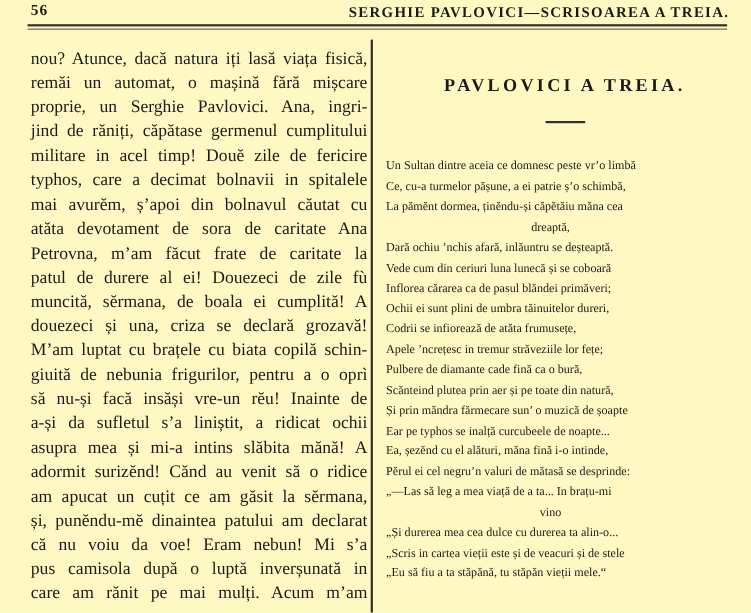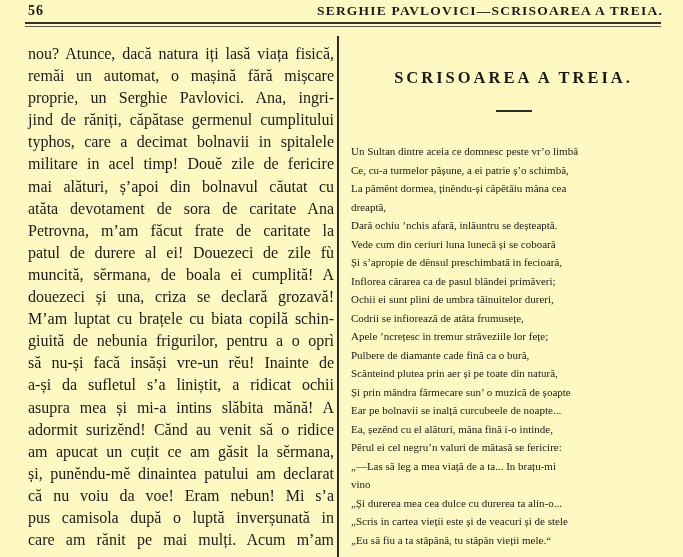--- a/index.html
+++ b/index.html
@@ -82,82 +82,81 @@
     height: 2px;
     background: #302d28;
     margin: 22px auto 0 auto;
   }
   .verse {
     margin-top: 30px;
     font-size: 11px;
     line-height: 18.5px;
   }
   .verse .verse-line { white-space: nowrap; }
-  .verse .verse-line.align-right { text-align: left; padding-right: 26px; }
+  .verse .verse-line.align-right { text-align: center; padding-right: 26px; }
 </style>
 </head>
 <body>
 
 <div class="page">
 
   <span class="pagenum">56</span>
 
   <span class="running-title">SERGHIE PAVLOVICI—SCRISOAREA A TREIA.</span>
 
   <div class="header-rule"></div>
 
   <div class="column-divider"></div>
 
   <div class="left-col">
       <div class="prose-line">nou? Atunce, dacă natura iți lasă viața fisică,</div>
       <div class="prose-line">remăi un automat, o mașină fără mișcare</div>
       <div class="prose-line">proprie, un Serghie Pavlovici.  Ana, ingri-</div>
       <div class="prose-line">jind de răniți, căpătase germenul cumplitului</div>
+      <div class="prose-line">militare in acel timp! Douĕ zile de fericire</div>
       <div class="prose-line">typhos, care a decimat bolnavii in spitalele</div>
-      <div class="prose-line">militare in acel timp! Douĕ zile de fericire</div>
-      <div class="prose-line">mai alături, ș’apoi din bolnavul căutat cu</div>
+      <div class="prose-line">mai avurĕm, ș’apoi din bolnavul căutat cu</div>
       <div class="prose-line">atăta devotament de sora de caritate Ana</div>
       <div class="prose-line">Petrovna, m’am făcut frate de caritate la</div>
       <div class="prose-line">patul de durere al ei! Douezeci de zile fù</div>
       <div class="prose-line">muncită, sĕrmana, de boala ei cumplită! A</div>
       <div class="prose-line">douezeci și una, criza se declară grozavă!</div>
       <div class="prose-line">M’am luptat cu brațele cu biata copilă schin-</div>
       <div class="prose-line">giuită de nebunia frigurilor, pentru a o oprì</div>
       <div class="prose-line">să nu-și facă insăși vre-un rĕu! Inainte de</div>
       <div class="prose-line">a-și da sufletul s’a liniștit, a ridicat ochii</div>
       <div class="prose-line">asupra mea și mi-a intins slăbita mănă! A</div>
       <div class="prose-line">adormit surizĕnd! Cănd au venit să o ridice</div>
       <div class="prose-line">am apucat un cuțit ce am găsit la sĕrmana,</div>
       <div class="prose-line">și, punĕndu-mĕ dinaintea patului am declarat</div>
       <div class="prose-line">că nu voiu da voe!  Eram nebun!  Mi s’a</div>
       <div class="prose-line">pus camisola după o luptă inverșunată in</div>
       <div class="prose-line">care am rănit pe mai mulți.  Acum m’am</div>
     </div>
 
   <div class="right-col">
-    <h2 class="section-title">SCRISOAREA A TREIA.</h2>
+    <h2 class="section-title">PAVLOVICI A TREIA.</h2>
     <div class="title-rule"></div>
     <div class="verse">
         <div class="verse-line">Un Sultan dintre aceia ce domnesc peste vr’o limbă</div>
         <div class="verse-line">Ce, cu-a turmelor pășune, a ei patrie ș’o schimbă,</div>
         <div class="verse-line">La pămĕnt dormea, ținĕndu-și căpĕtăiu măna cea</div>
         <div class="verse-line align-right">dreaptă,</div>
         <div class="verse-line">Dară ochiu ’nchis afară, inlăuntru se deșteaptă.</div>
         <div class="verse-line">Vede cum din ceriuri luna lunecă și se coboară</div>
-        <div class="verse-line">Și s’apropie de dĕnsul preschimbată in fecioară,</div>
         <div class="verse-line">Inflorea cărarea ca de pasul blăndei primăveri;</div>
         <div class="verse-line">Ochii ei sunt plini de umbra tăinuitelor dureri,</div>
         <div class="verse-line">Codrii se infiorează de atăta frumusețe,</div>
         <div class="verse-line">Apele ’ncrețesc in tremur străveziile lor fețe;</div>
         <div class="verse-line">Pulbere de diamante cade fină ca o bură,</div>
         <div class="verse-line">Scănteind plutea prin aer și pe toate din natură,</div>
         <div class="verse-line">Și prin măndra fărmecare sun’ o muzică de șoapte</div>
-        <div class="verse-line">Ear pe bolnavii se inalță curcubeele de noapte...</div>
+        <div class="verse-line">Ear pe typhos se inalță curcubeele de noapte...</div>
         <div class="verse-line">Ea, șezĕnd cu el alături, măna fină i-o intinde,</div>
-        <div class="verse-line">Pĕrul ei cel negru’n valuri de mătasă se fericire:</div>
+        <div class="verse-line">Pĕrul ei cel negru’n valuri de mătasă se desprinde:</div>
         <div class="verse-line">„—Las să leg a mea viață de a ta... In brațu-mi</div>
         <div class="verse-line align-right">vino</div>
         <div class="verse-line">„Și durerea mea cea dulce cu durerea ta alin-o...</div>
         <div class="verse-line">„Scris in cartea vieții este și de veacuri și de stele</div>
         <div class="verse-line">„Eu să fiu a ta stăpănă, tu stăpăn vieții mele.“</div>
       </div>
   </div>
 
 </div>
 

